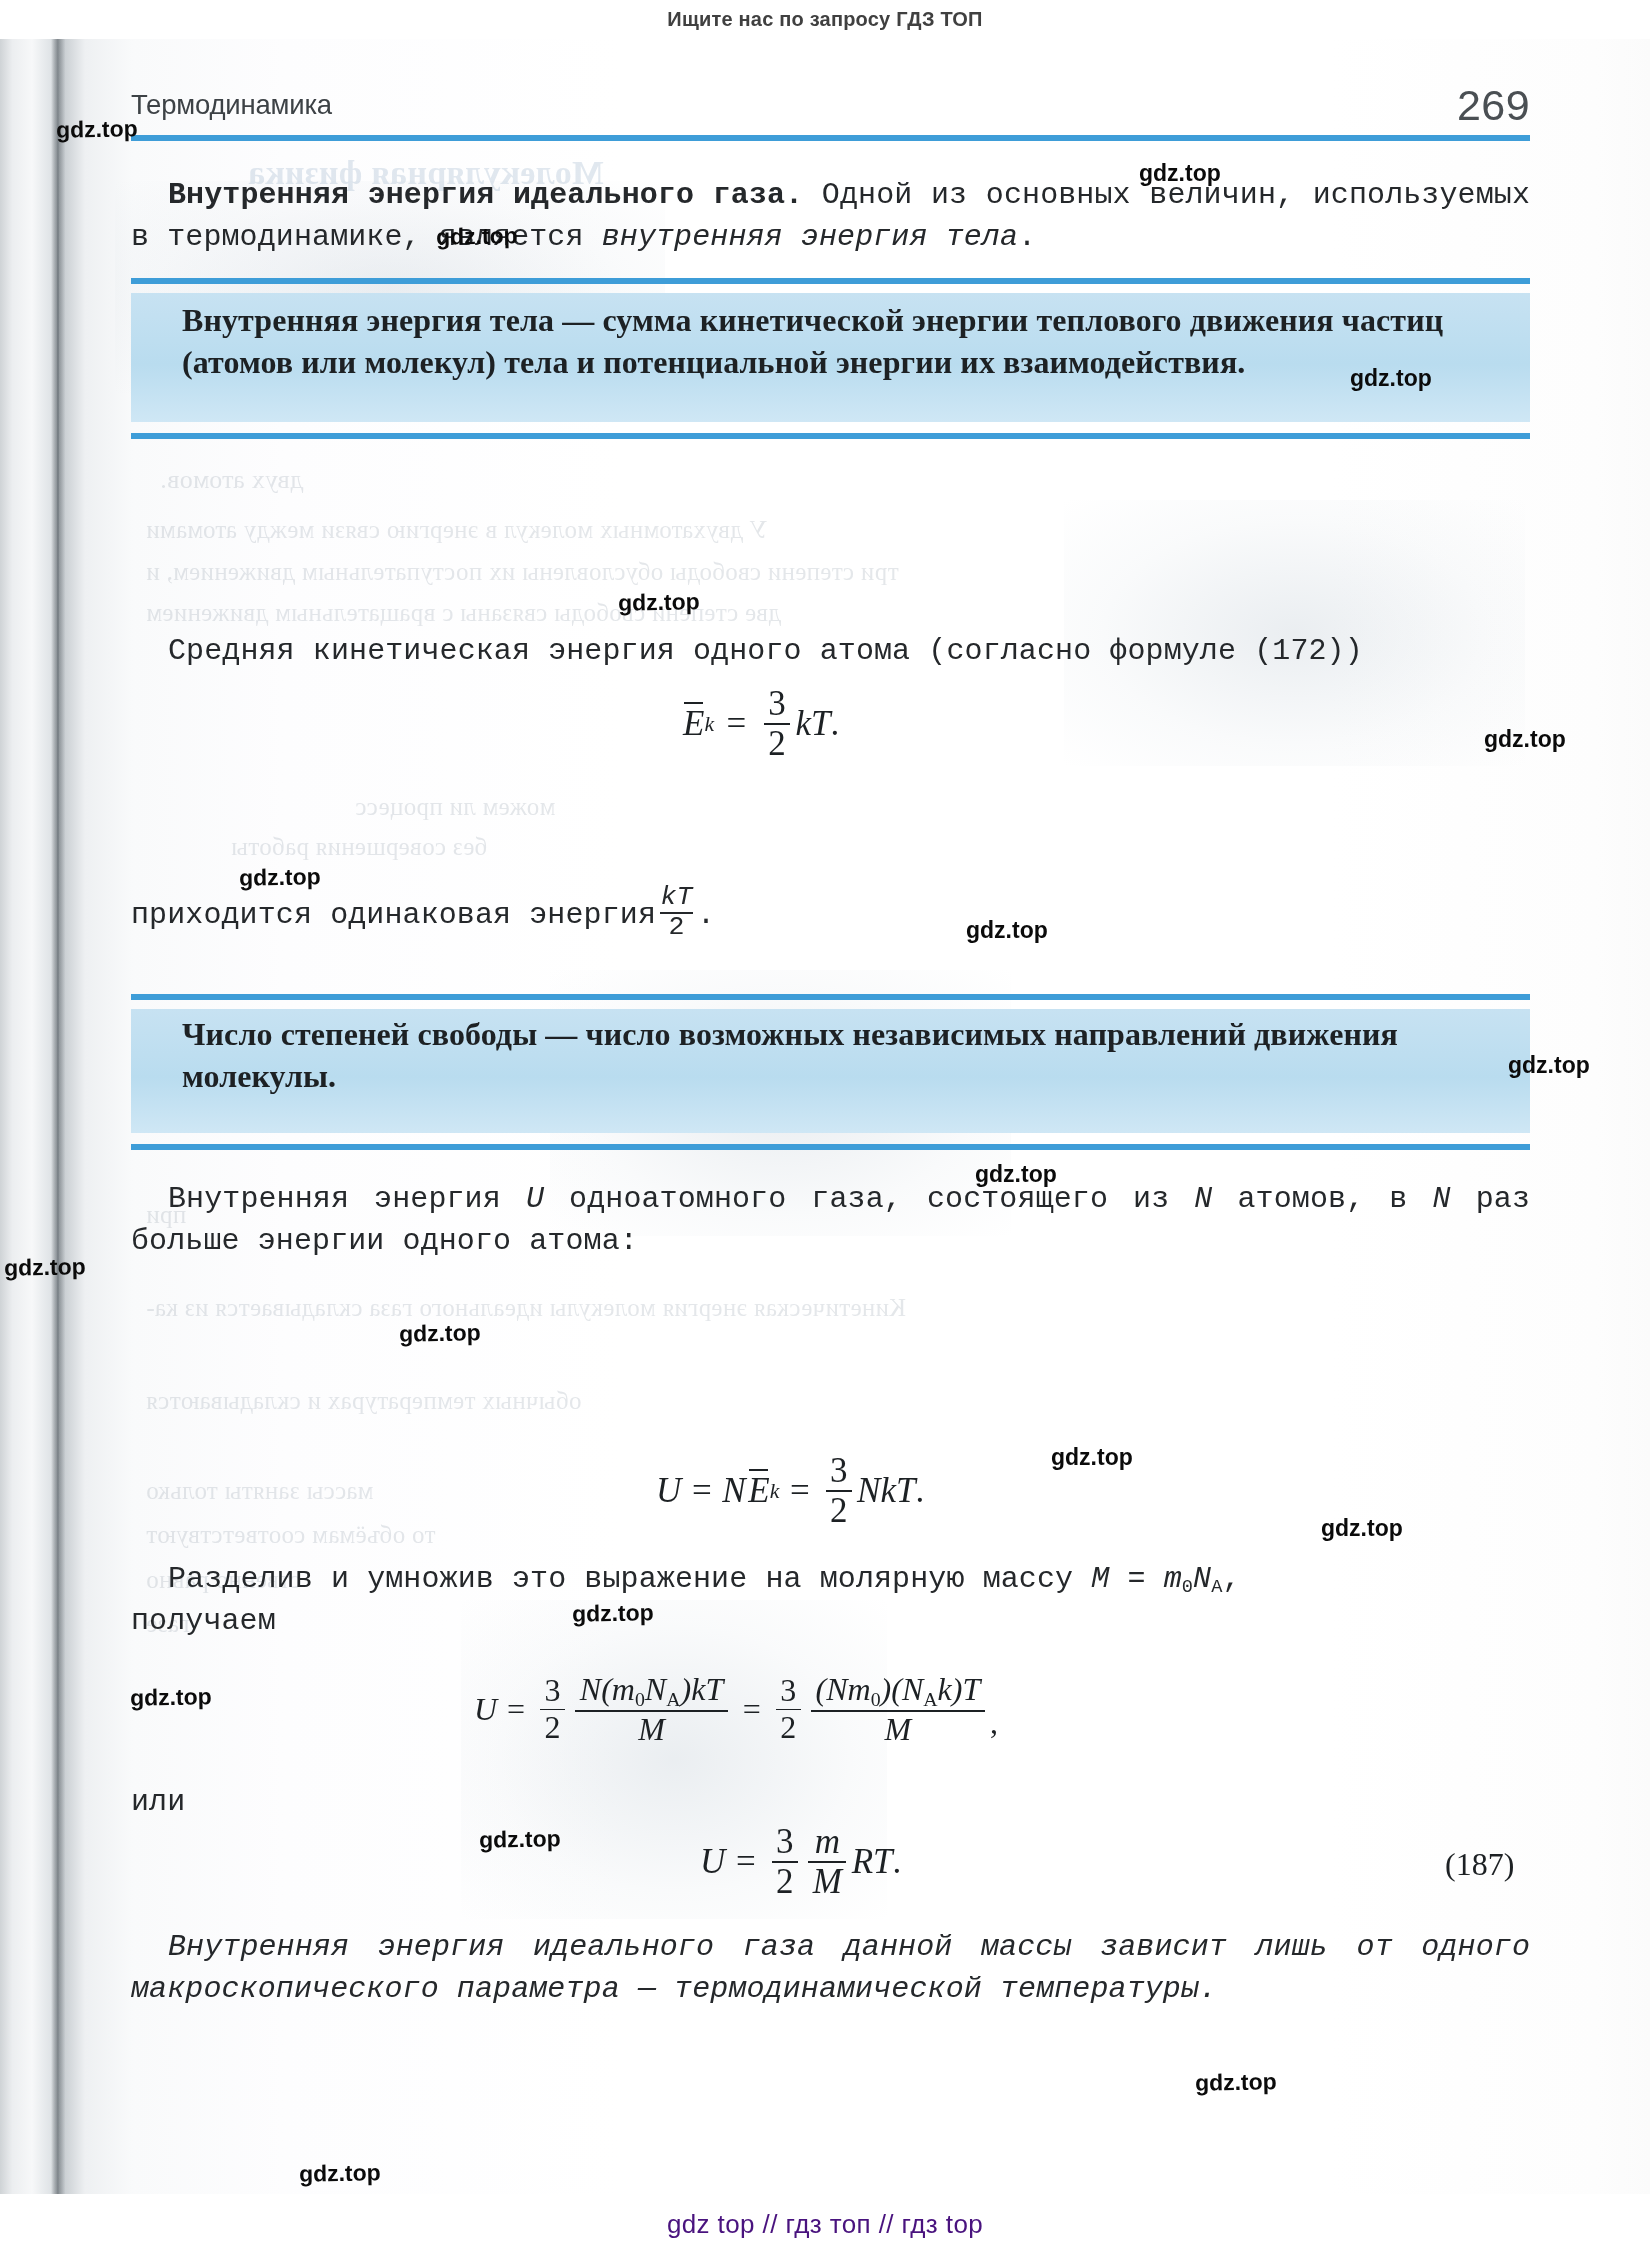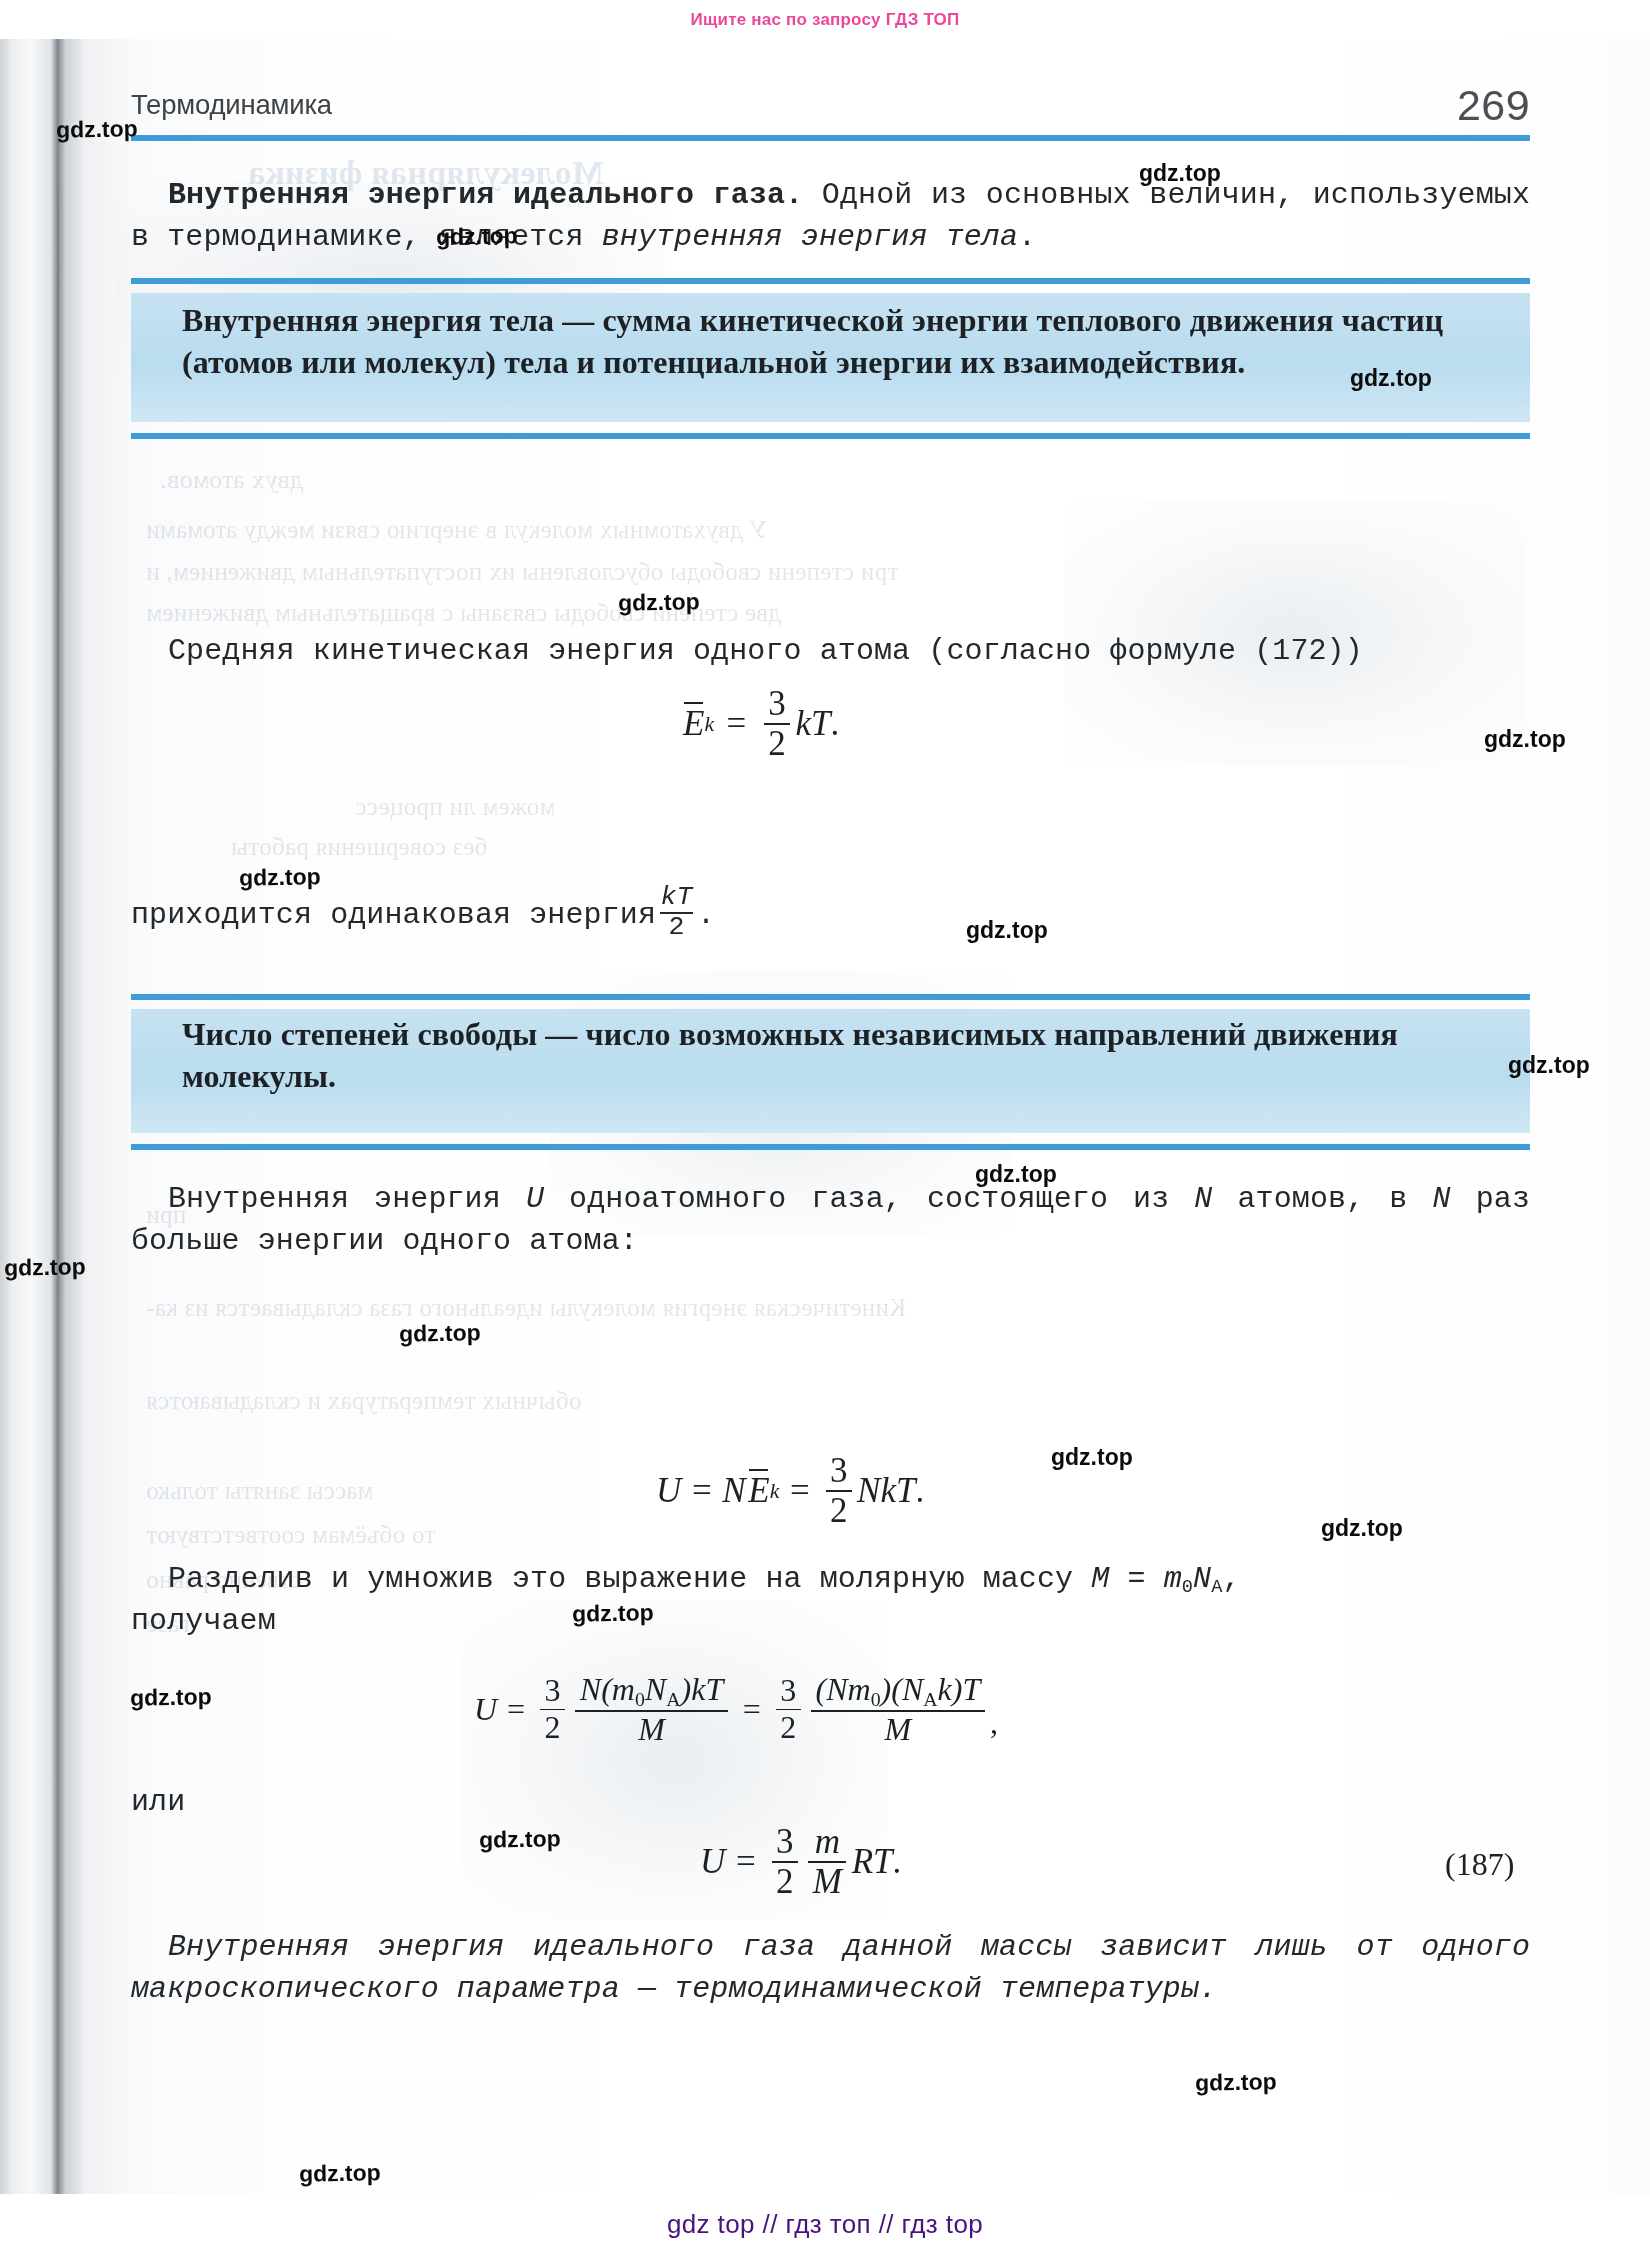--- a/index.html
+++ b/index.html
@@ -27,23 +27,23 @@
     width: 1650px;
     height: 39px;
     display: flex;
     align-items: center;
     justify-content: center;
     background: #ffffff;
     z-index: 40;
   }
   .promo-text {
     font-family: "Liberation Sans", sans-serif;
-    font-size: 17px;
+    font-size: 20px;
     font-weight: 600;
-    color: #ec4899;
+    color: #404040;
     letter-spacing: 0.2px;
   }
 
   
   .scan {
     position: absolute;
     top: 39px; left: 0;
     width: 1650px;
     height: 2155px;
     background:

